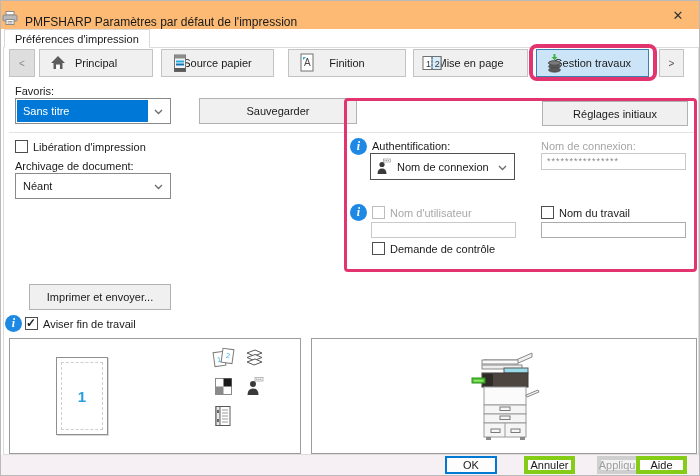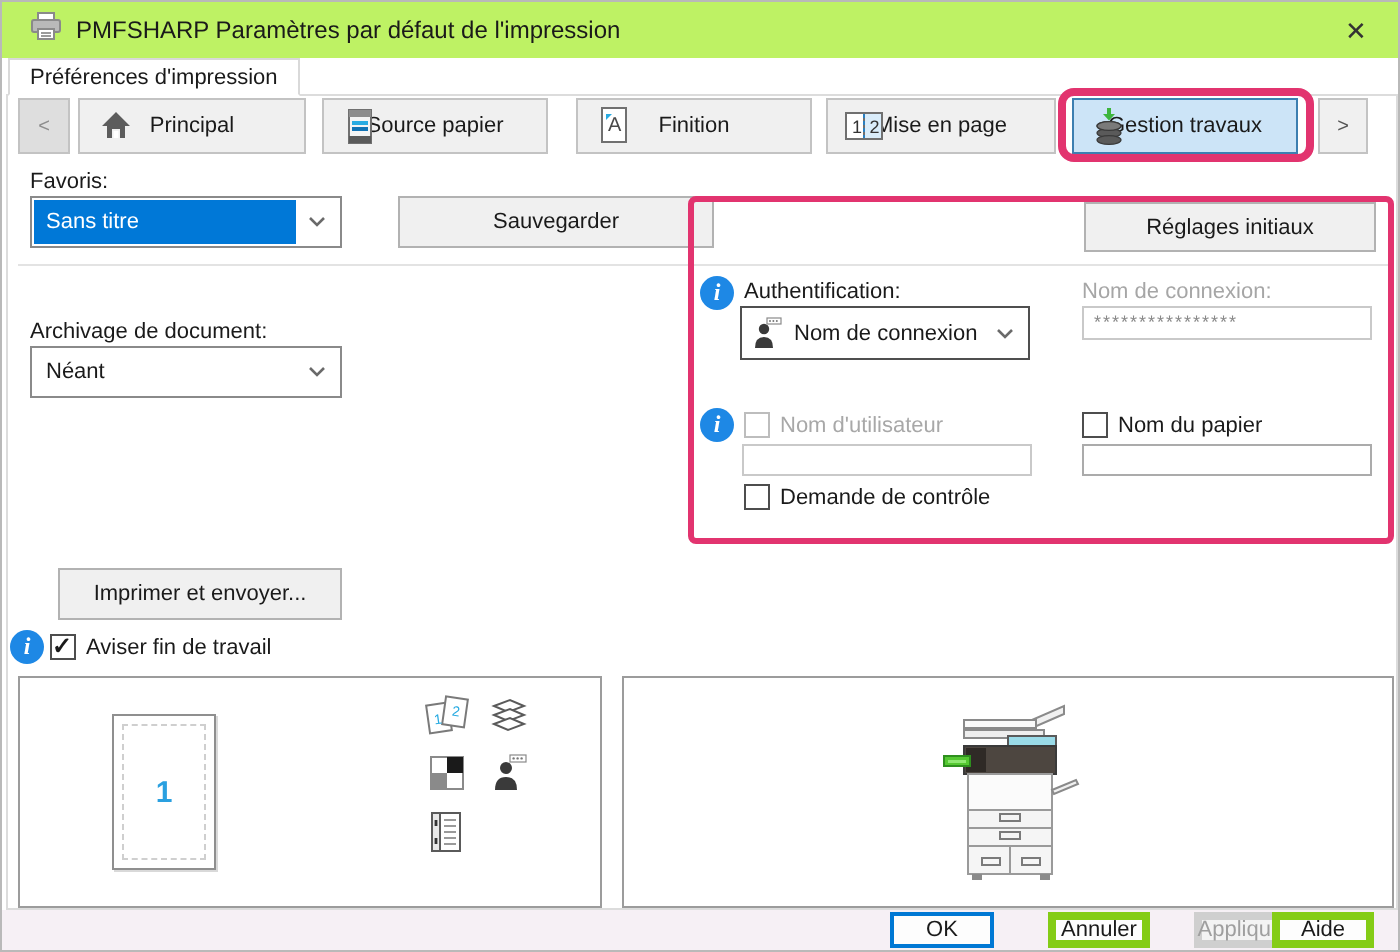--- a/index.html
+++ b/index.html
@@ -1,20 +1,20 @@
 <!DOCTYPE html>
 <html><head>
 <meta charset="utf-8">
 <style>
   * { margin:0; padding:0; box-sizing:border-box; font-family:"Liberation Sans", sans-serif; }
   html,body { width:700px; height:476px; background:#eee; }
   .window { position:relative; width:700px; height:476px; background:#fff; border:1px solid #b9b9b9; overflow:hidden; }
 
   
-  .titlebar { position:absolute; left:0; top:0; width:100%; height:28px; background:#bef264; display:flex; align-items:center; padding-left:14px; }
+  .titlebar { position:absolute; left:0; top:0; width:100%; height:28px; background:#fdba74; display:flex; align-items:flex-end; padding-left:1px; }
   .titlebar .title { font-size:12px; color:#1a1a1a; margin-left:7px; }
   .close-btn { position:absolute; right:0; top:0; width:42px; height:28px; background:none; border:none; font-size:13px; color:#333; cursor:pointer; }
 
   
   .pagetab { position:absolute; left:3px; top:28px; height:19px; padding:0 10px; background:#fff; border:1px solid #d9d9d9; border-bottom:1px solid #fff; font-size:11px; color:#1a1a1a; display:flex; align-items:center; z-index:3; }
   .content-frame { position:absolute; left:2px; top:46px; width:696px; height:408px; background:#fff; border:1px solid #dcdcdc; z-index:0; }
 
   
   .navbtn, .navarrow { position:absolute; top:48px; height:28px; background:#f0f0f0; border:1px solid #c3c3c3; font-size:11px; color:#1a1a1a; display:flex; align-items:center; justify-content:center; cursor:pointer; }
   .navarrow { color:#8d8d8d; font-size:10px; }
@@ -157,20 +157,24 @@
     <span class="chev"><svg width="9" height="6" viewBox="0 0 9 6">
           <polyline points="1,1 4.5,4.5 8,1" fill="none" stroke="#6a6a6a" stroke-width="1.3"></polyline>
         </svg></span>
   </div>
   <button class="btn" style="left:198px;top:97px;width:158px;height:26px;">Sauvegarder</button>
 
   <button class="btn" style="left:541px;top:100px;width:146px;height:25px;z-index:5;">Réglages initiaux</button>
 
   <div class="divider"></div>
 
+  <div class="cbrow" style="left:14px;top:139px;">
+    <span class="cb"></span>
+    <span>Libération d'impression</span>
+  </div>
   <div class="lbl" style="left:14px;top:159px;">Archivage de document:</div>
   <div class="combo" style="left:14px;top:172px;width:156px;height:26px;">
     <span>Néant</span>
     <span class="chev"><svg width="9" height="6" viewBox="0 0 9 6">
           <polyline points="1,1 4.5,4.5 8,1" fill="none" stroke="#6a6a6a" stroke-width="1.3"></polyline>
         </svg></span>
   </div>
 
   <button class="btn" style="left:28px;top:283px;width:142px;height:26px;">Imprimer et envoyer...</button>
 
@@ -206,21 +210,21 @@
 
   <span class="info" style="left:349px;top:203px;"></span>
   <div class="cbrow disabled" style="left:371px;top:205px;">
     <span class="cb"></span>
     <span>Nom d'utilisateur</span>
   </div>
   <div class="field dis" style="left:370px;top:221px;width:145px;height:16px;"></div>
 
   <div class="cbrow" style="left:540px;top:205px;">
     <span class="cb"></span>
-    <span>Nom du papier</span>
+    <span>Nom du travail</span>
   </div>
   <div class="field" style="left:540px;top:221px;width:145px;height:16px;"></div>
 
   <div class="cbrow" style="left:371px;top:241px;">
     <span class="cb"></span>
     <span>Demande de contrôle</span>
   </div>
 
   <div class="panel left">
     <div class="page-thumb">

